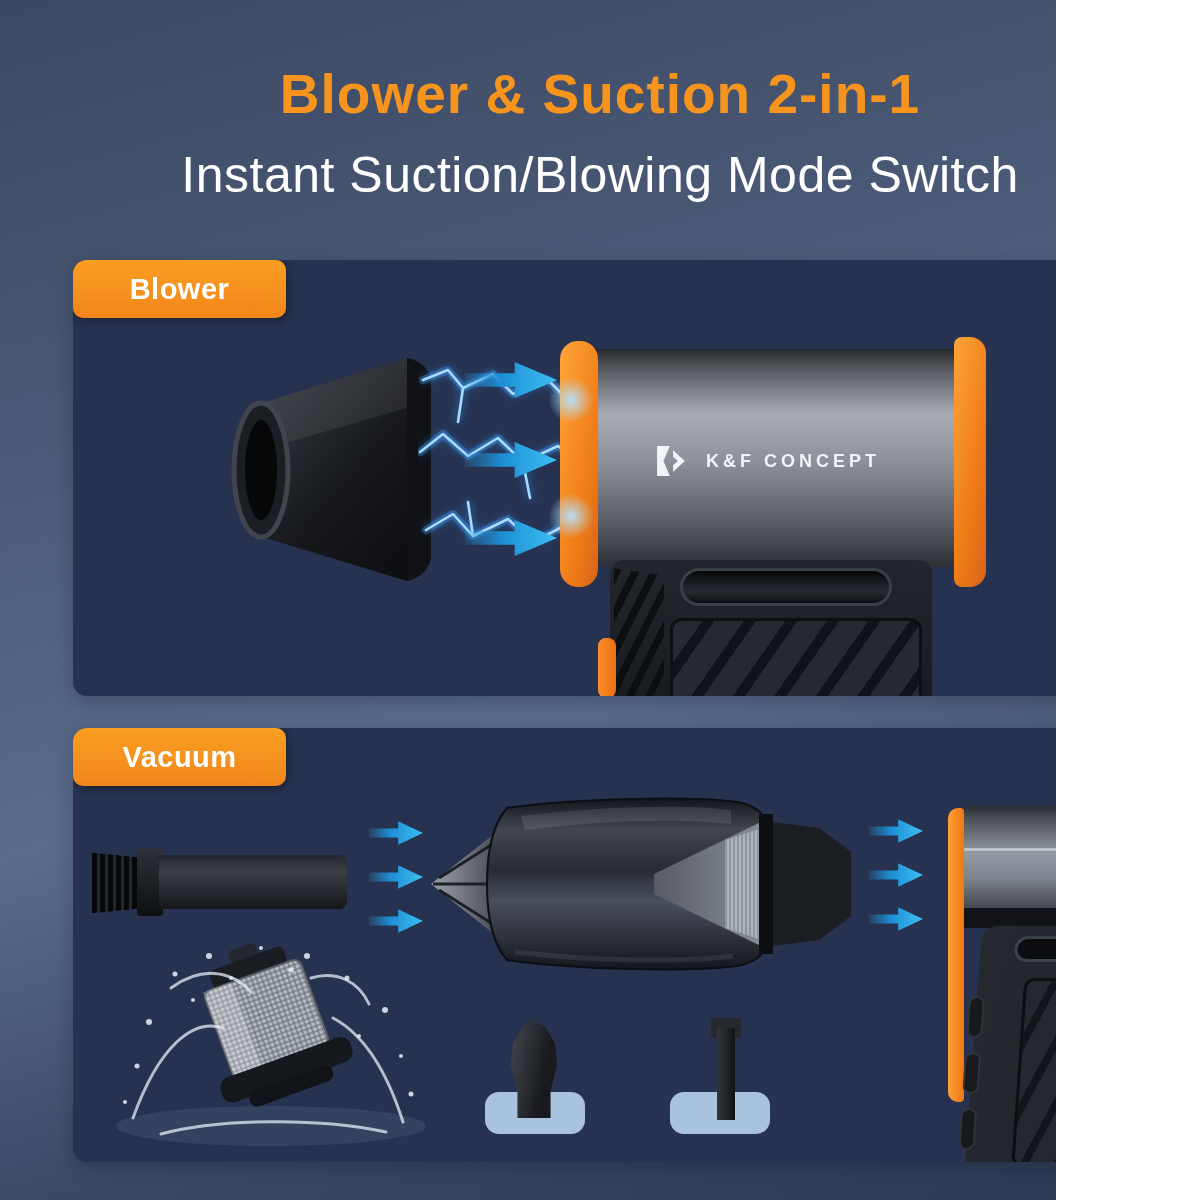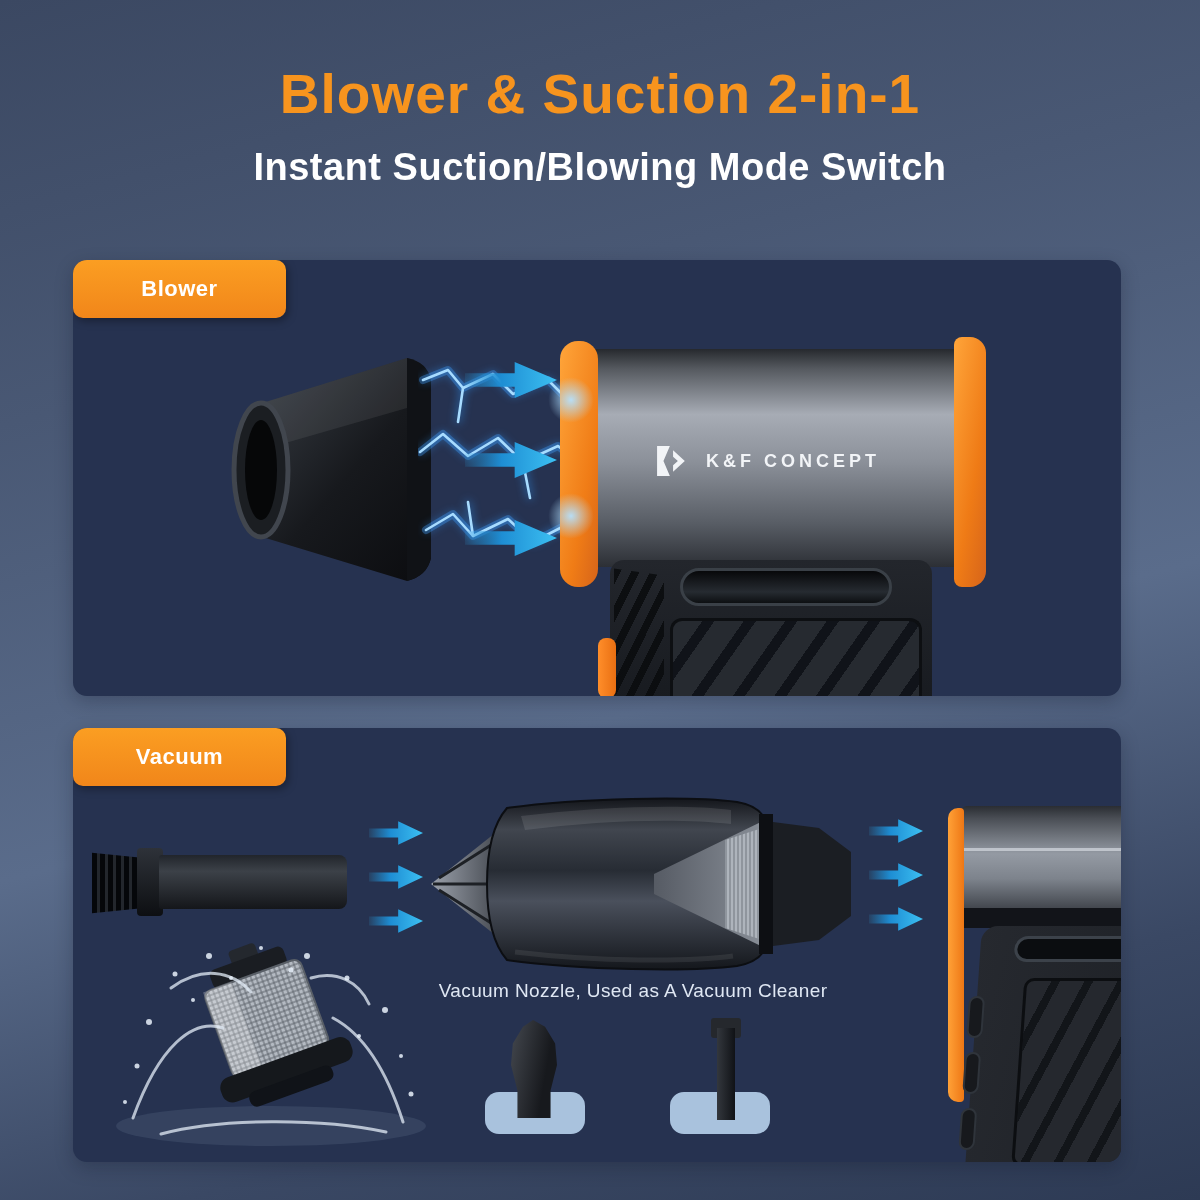--- a/index.html
+++ b/index.html
@@ -1,35 +1,35 @@
 <!DOCTYPE html>
 <html><head>
 <meta charset="utf-8">
 <style>
   * { margin:0; padding:0; box-sizing:border-box; }
   html,body { width:1200px; height:1200px; font-family:"Liberation Sans", sans-serif; }
   .stage {
-    position:relative; width:1200px; height:1200px; overflow:hidden;
+    position:relative; width:1056px; height:1200px; overflow:hidden;
     background:linear-gradient(165deg,#3b4862 0%, #495874 28%, #5a6c8b 58%, #3a4864 82%, #2d3a54 100%);
     padding-left:11px;
   }
   
   .hero { position:absolute; top:0; left:0; width:1200px; text-align:center; z-index:20; }
   .title { margin-top:62px; font-size:55px; font-weight:700; letter-spacing:1px; color:#F7941E; }
-  .subtitle { margin-top:20px; font-size:38px; font-weight:700; letter-spacing:0.5px; color:#ffffff; }
+  .subtitle { margin-top:20px; font-size:50px; font-weight:400; letter-spacing:0.5px; color:#ffffff; }
 
   
   .panel { position:absolute; left:73px; width:1048px; background:#263250; border-radius:14px; overflow:hidden; box-shadow:0 6px 18px rgba(10,16,30,.25); }
   #panel-blower { top:260px; height:436px; }
   #panel-suction { top:728px; height:434px; }
   .badge {
     position:absolute; left:0; top:0; width:213px; height:58px; z-index:12;
     background:linear-gradient(180deg,#fb9e22,#f1861a); border-radius:10px;
     display:flex; align-items:center; justify-content:center;
-    color:#fff; font-weight:700; font-size:22px; letter-spacing:.5px;
+    color:#fff; font-weight:700; font-size:29px; letter-spacing:.5px;
     box-shadow:2px 3px 8px rgba(0,0,0,.35);
     text-align:center;
   }
 
   
   .arrow {
     position:absolute; z-index:6;
     clip-path: polygon(0 33%, 54% 33%, 54% 5%, 100% 50%, 54% 95%, 54% 67%, 0 67%);
     background:linear-gradient(90deg, rgba(47,170,228,.12), #1e8ed4 40%, #3cc0f2);
   }
@@ -240,21 +240,20 @@
       <div class="s-orange"></div>
       <div class="s-handle">
         <div class="s-slot"></div>
         <div class="s-grip"></div>
         <div class="s-btn" style="top:70px"></div>
         <div class="s-btn" style="top:126px"></div>
         <div class="s-btn" style="top:182px"></div>
       </div>
     </div>
 
-    <div class="caption">Vacuum Nozzle, Used as A Vacuum Cleaner</div>
 
     <div class="tile" style="left:412px; top:364px"></div>
     <div class="tile" style="left:597px; top:364px"></div>
     <div class="mini-nozzle"></div>
     <div class="mini-tube-cap"></div>
     <div class="mini-tube"></div>
 
     <div class="splash-area">
       <svg width="335" height="232" viewBox="0 0 335 232">
         <defs>

